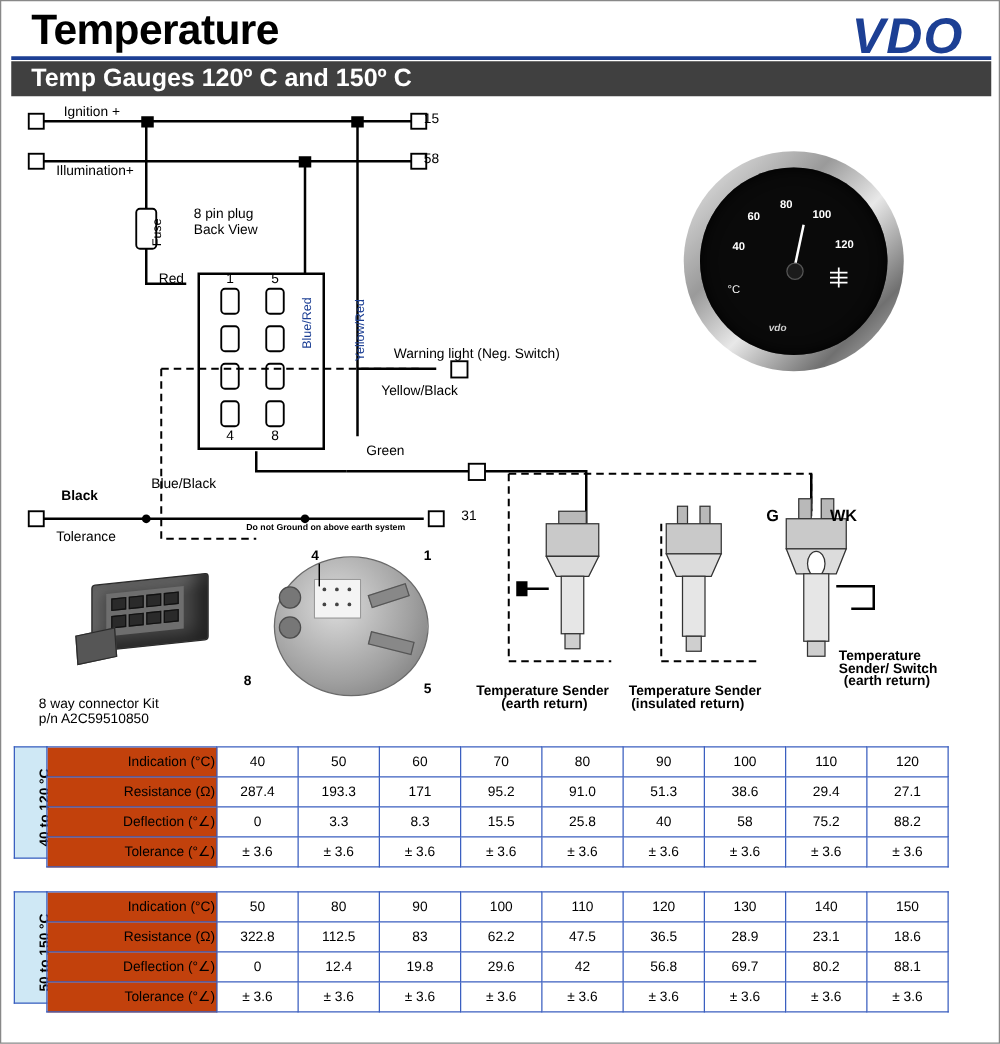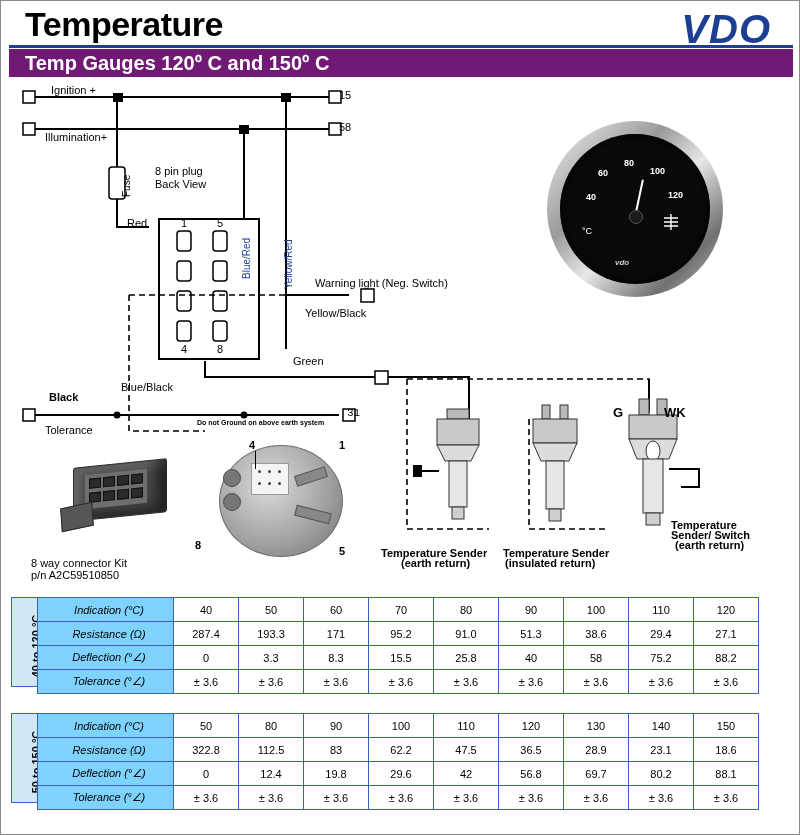--- a/index.html
+++ b/index.html
@@ -4,21 +4,21 @@
 <style>
   html,body{margin:0;padding:0;background:#fff;}
   body{width:800px;height:835px;font-family:"Liberation Sans",sans-serif;position:relative;overflow:hidden;}
   .page{position:absolute;left:0;top:0;width:800px;height:835px;border:1px solid #888;box-sizing:border-box;background:#fff;}
 
   
   .title{position:absolute;left:24px;top:4px;font-size:34px;font-weight:bold;color:#000;letter-spacing:-0.5px;}
   .hrule{position:absolute;left:8px;top:44px;width:784px;height:3px;background:#1c3f94;}
   .vdo{position:absolute;right:18px;top:2px;font-size:40px;font-weight:bold;font-style:italic;color:#1c3f94;letter-spacing:1px;}
   .vdo-box{position:absolute;right:10px;top:4px;width:180px;height:38px;border:0;}
-  .subbar{position:absolute;left:8px;top:48px;width:784px;height:28px;background:#701a75;}
+  .subbar{position:absolute;left:8px;top:48px;width:784px;height:28px;background:#404040;}
   .subbar span{position:absolute;left:16px;top:3px;color:#fff;font-size:20px;font-weight:bold;}
 
   
   .diagram{position:absolute;left:8px;top:78px;width:784px;height:512px;}
   svg.wiring{position:absolute;left:0;top:0;}
 
   
   .gauge-wrap{position:absolute;left:538px;top:42px;width:180px;height:180px;}
   .gauge-outer{position:absolute;left:0;top:0;width:176px;height:176px;border-radius:50%;
      background:linear-gradient(135deg,#f2f2f2 0%,#9a9a9a 35%,#e8e8e8 55%,#707070 80%,#c9c9c9 100%);}
@@ -53,21 +53,21 @@
   .gb-stud{position:absolute;width:16px;height:16px;border-radius:50%;background:#777;border:1px solid #4c4c4c;}
   .gb-arm{position:absolute;background:#888;border:1px solid #555;}
   .gb-num{position:absolute;font-size:11px;font-weight:bold;color:#000;}
   .gb-line{position:absolute;background:#000;height:1px;}
 
   
 
   
   .tbl{position:absolute;border-collapse:collapse;font-size:11px;}
   .tbl td{border:1px solid #3b5fc0;height:21px;text-align:center;color:#000;}
-  .tbl td.rowhdr{background:#7dd3fc;text-align:center;padding-left:8px;width:126px;font-style:italic;}
+  .tbl td.rowhdr{background:#c2410c;text-align:right;padding-left:8px;width:126px;}
   .tbl td.val{background:#fff;width:62px;}
   .sidecap{position:absolute;width:26px;background:#cfe8f5;border:1px solid #3b5fc0;border-right:none;}
   .sidecap div{transform:rotate(-90deg);white-space:nowrap;font-size:11px;font-weight:bold;color:#000;}
 </style>
 </head>
 <body>
 
 <div class="page">
 
   <div class="title">Temperature</div>
@@ -189,21 +189,21 @@
         <ellipse cx="644" cy="372" rx="7" ry="10" fill="#fff" stroke="#333"></ellipse>
         <rect x="634" y="380" width="20" height="54" fill="#e6e6e6" stroke="#333"></rect>
         <rect x="637" y="434" width="14" height="12" fill="#cfcfcf" stroke="#333"></rect>
       </g>
     </svg>
 
     <div class="lbl" style="left:42px;top:5px;">Ignition +</div>
     <div class="lbl" style="left:36px;top:52px;">Illumination+</div>
     <div class="lbl" style="left:330px;top:10px;">15</div>
     <div class="lbl" style="left:330px;top:42px;">58</div>
-    <div class="lbl" style="left:338px;top:328px;font-family:Liberation Mono, monospace;">31</div>
+    <div class="lbl" style="left:360px;top:328px;">31</div>
     <div class="lbl lbl-b" style="left:40px;top:312px;">Black</div>
     <div class="lbl" style="left:36px;top:345px;">Tolerance</div>
     <div class="lbl" style="left:118px;top:138px;">Red</div>
 
     <div class="vert" style="left:112px;top:118px;">Fuse</div>
     <div class="vert" style="left:232px;top:200px;color:#1c3f94;">Blue/Red</div>
     <div class="vert" style="left:274px;top:210px;color:#1c3f94;">Yellow/Red</div>
 
     <div class="lbl" style="left:146px;top:86px;">8 pin plug</div>
     <div class="lbl" style="left:146px;top:99px;">Back  View</div>

